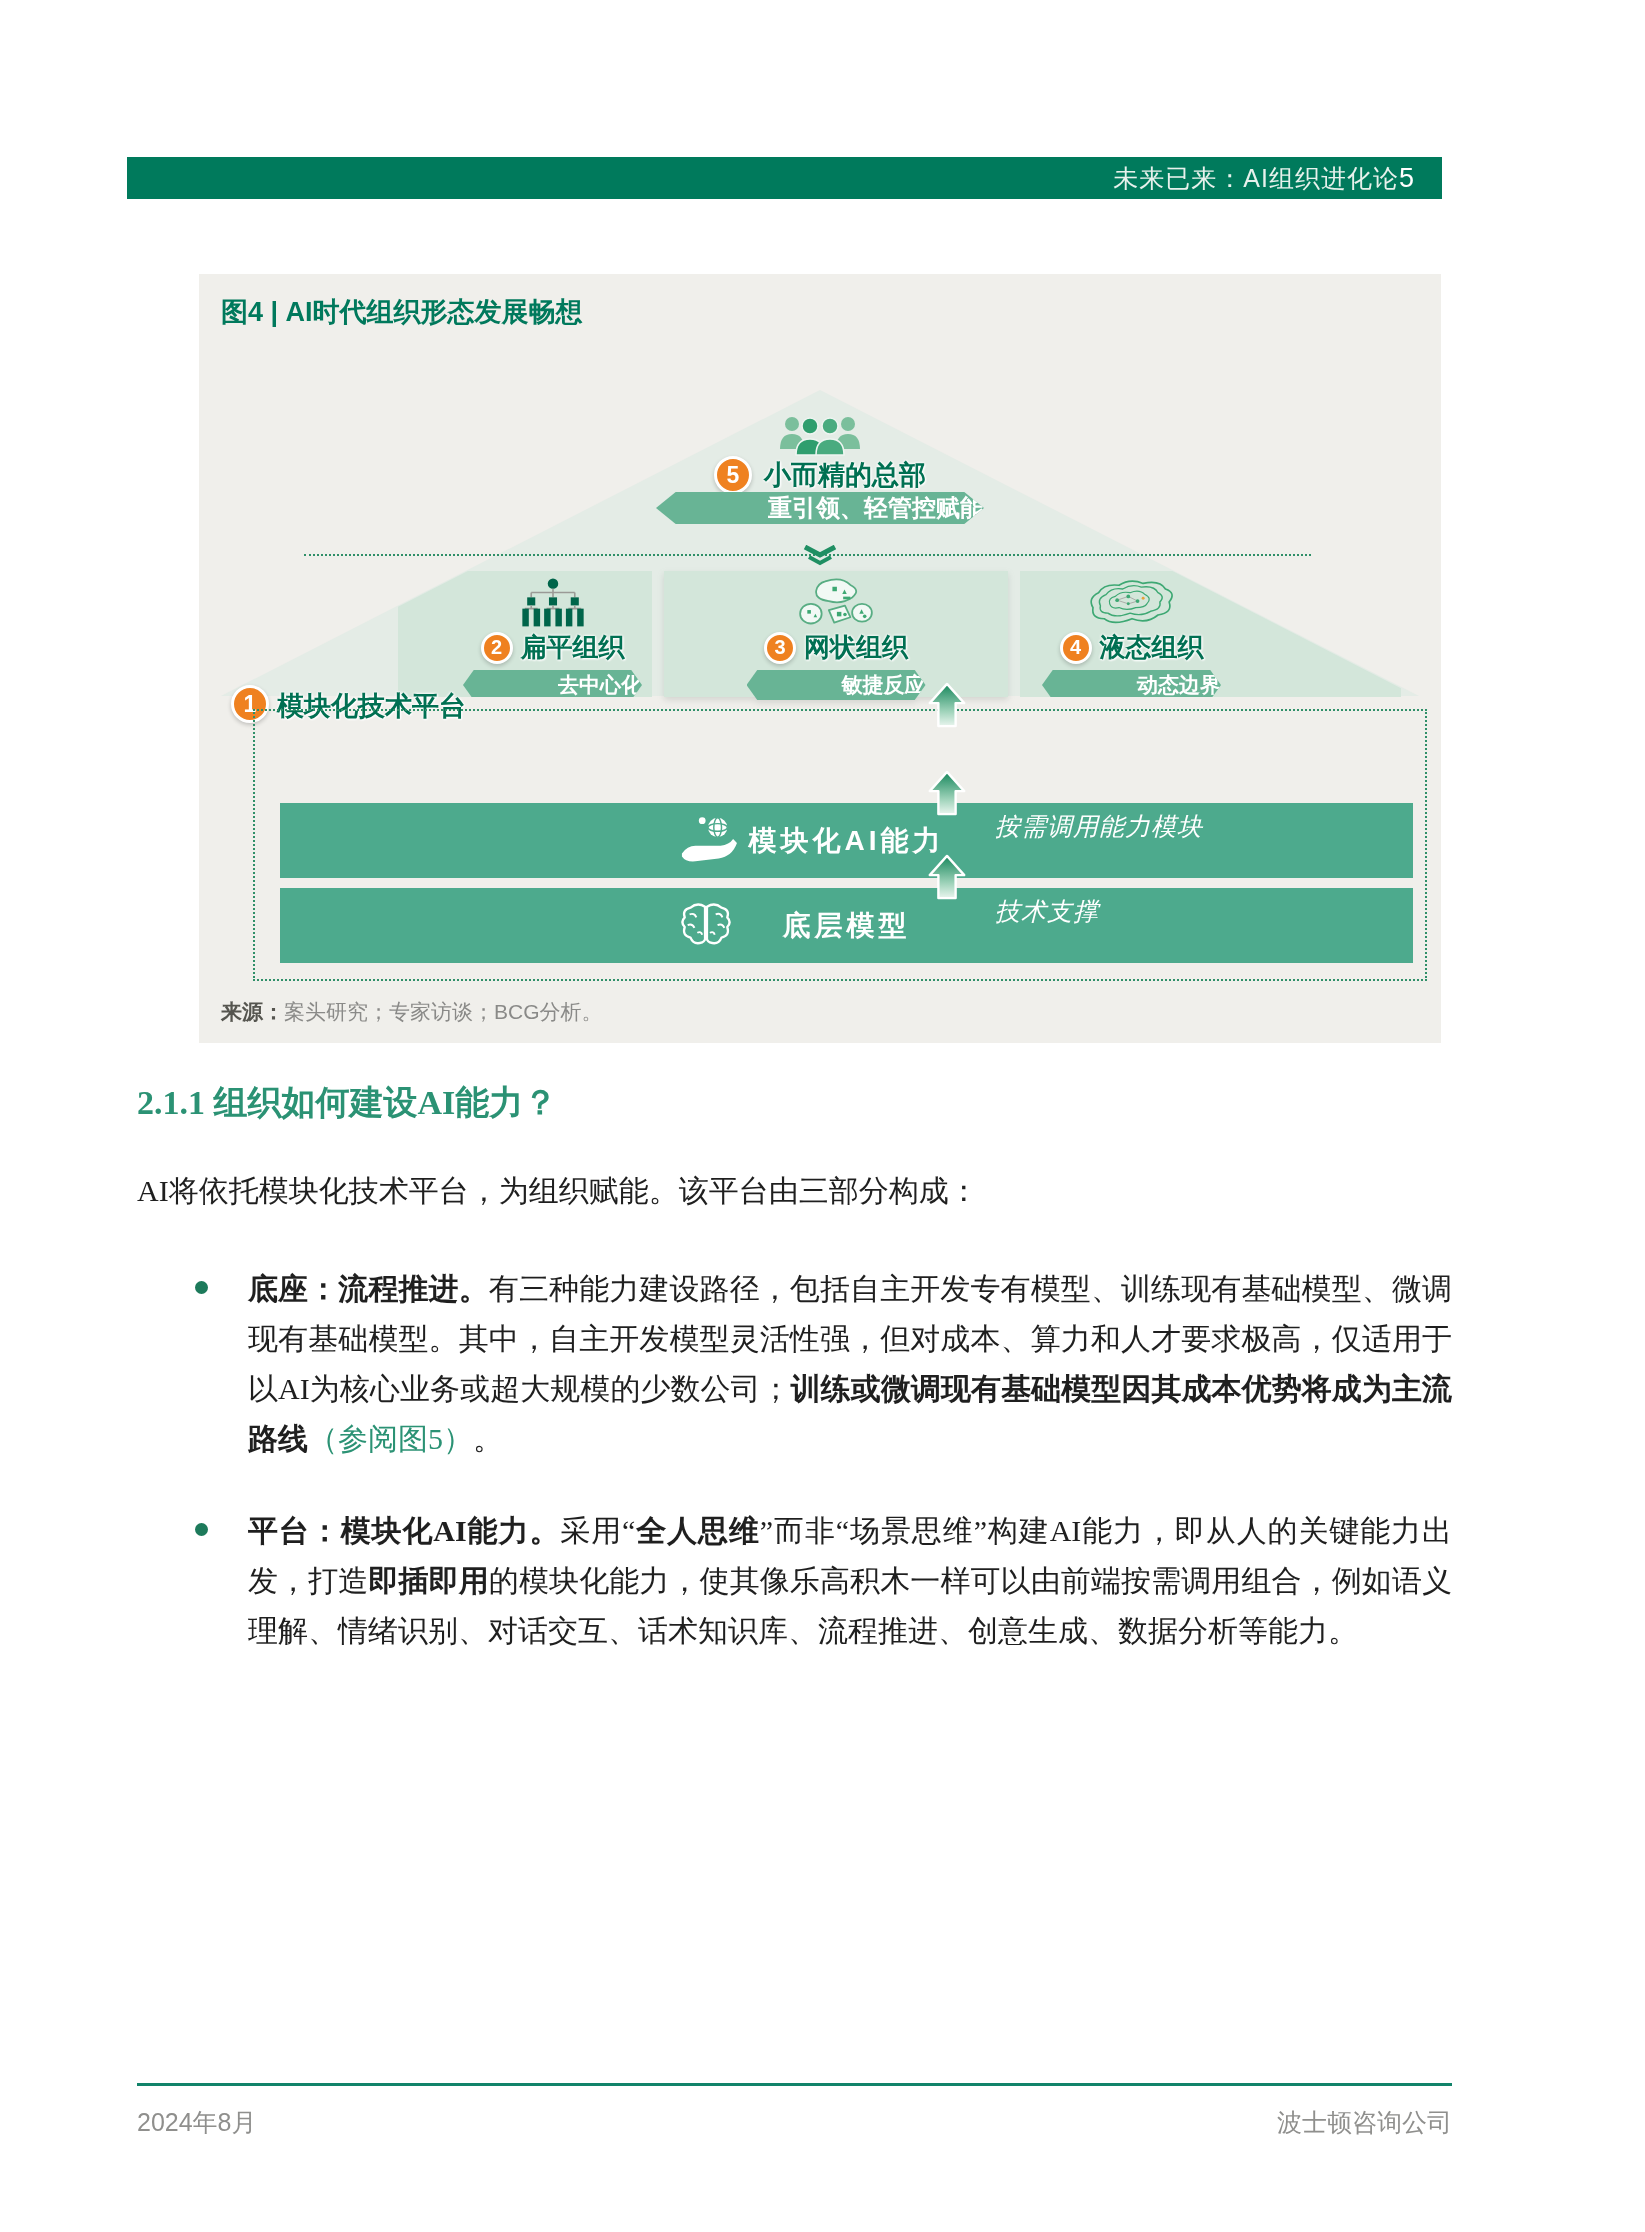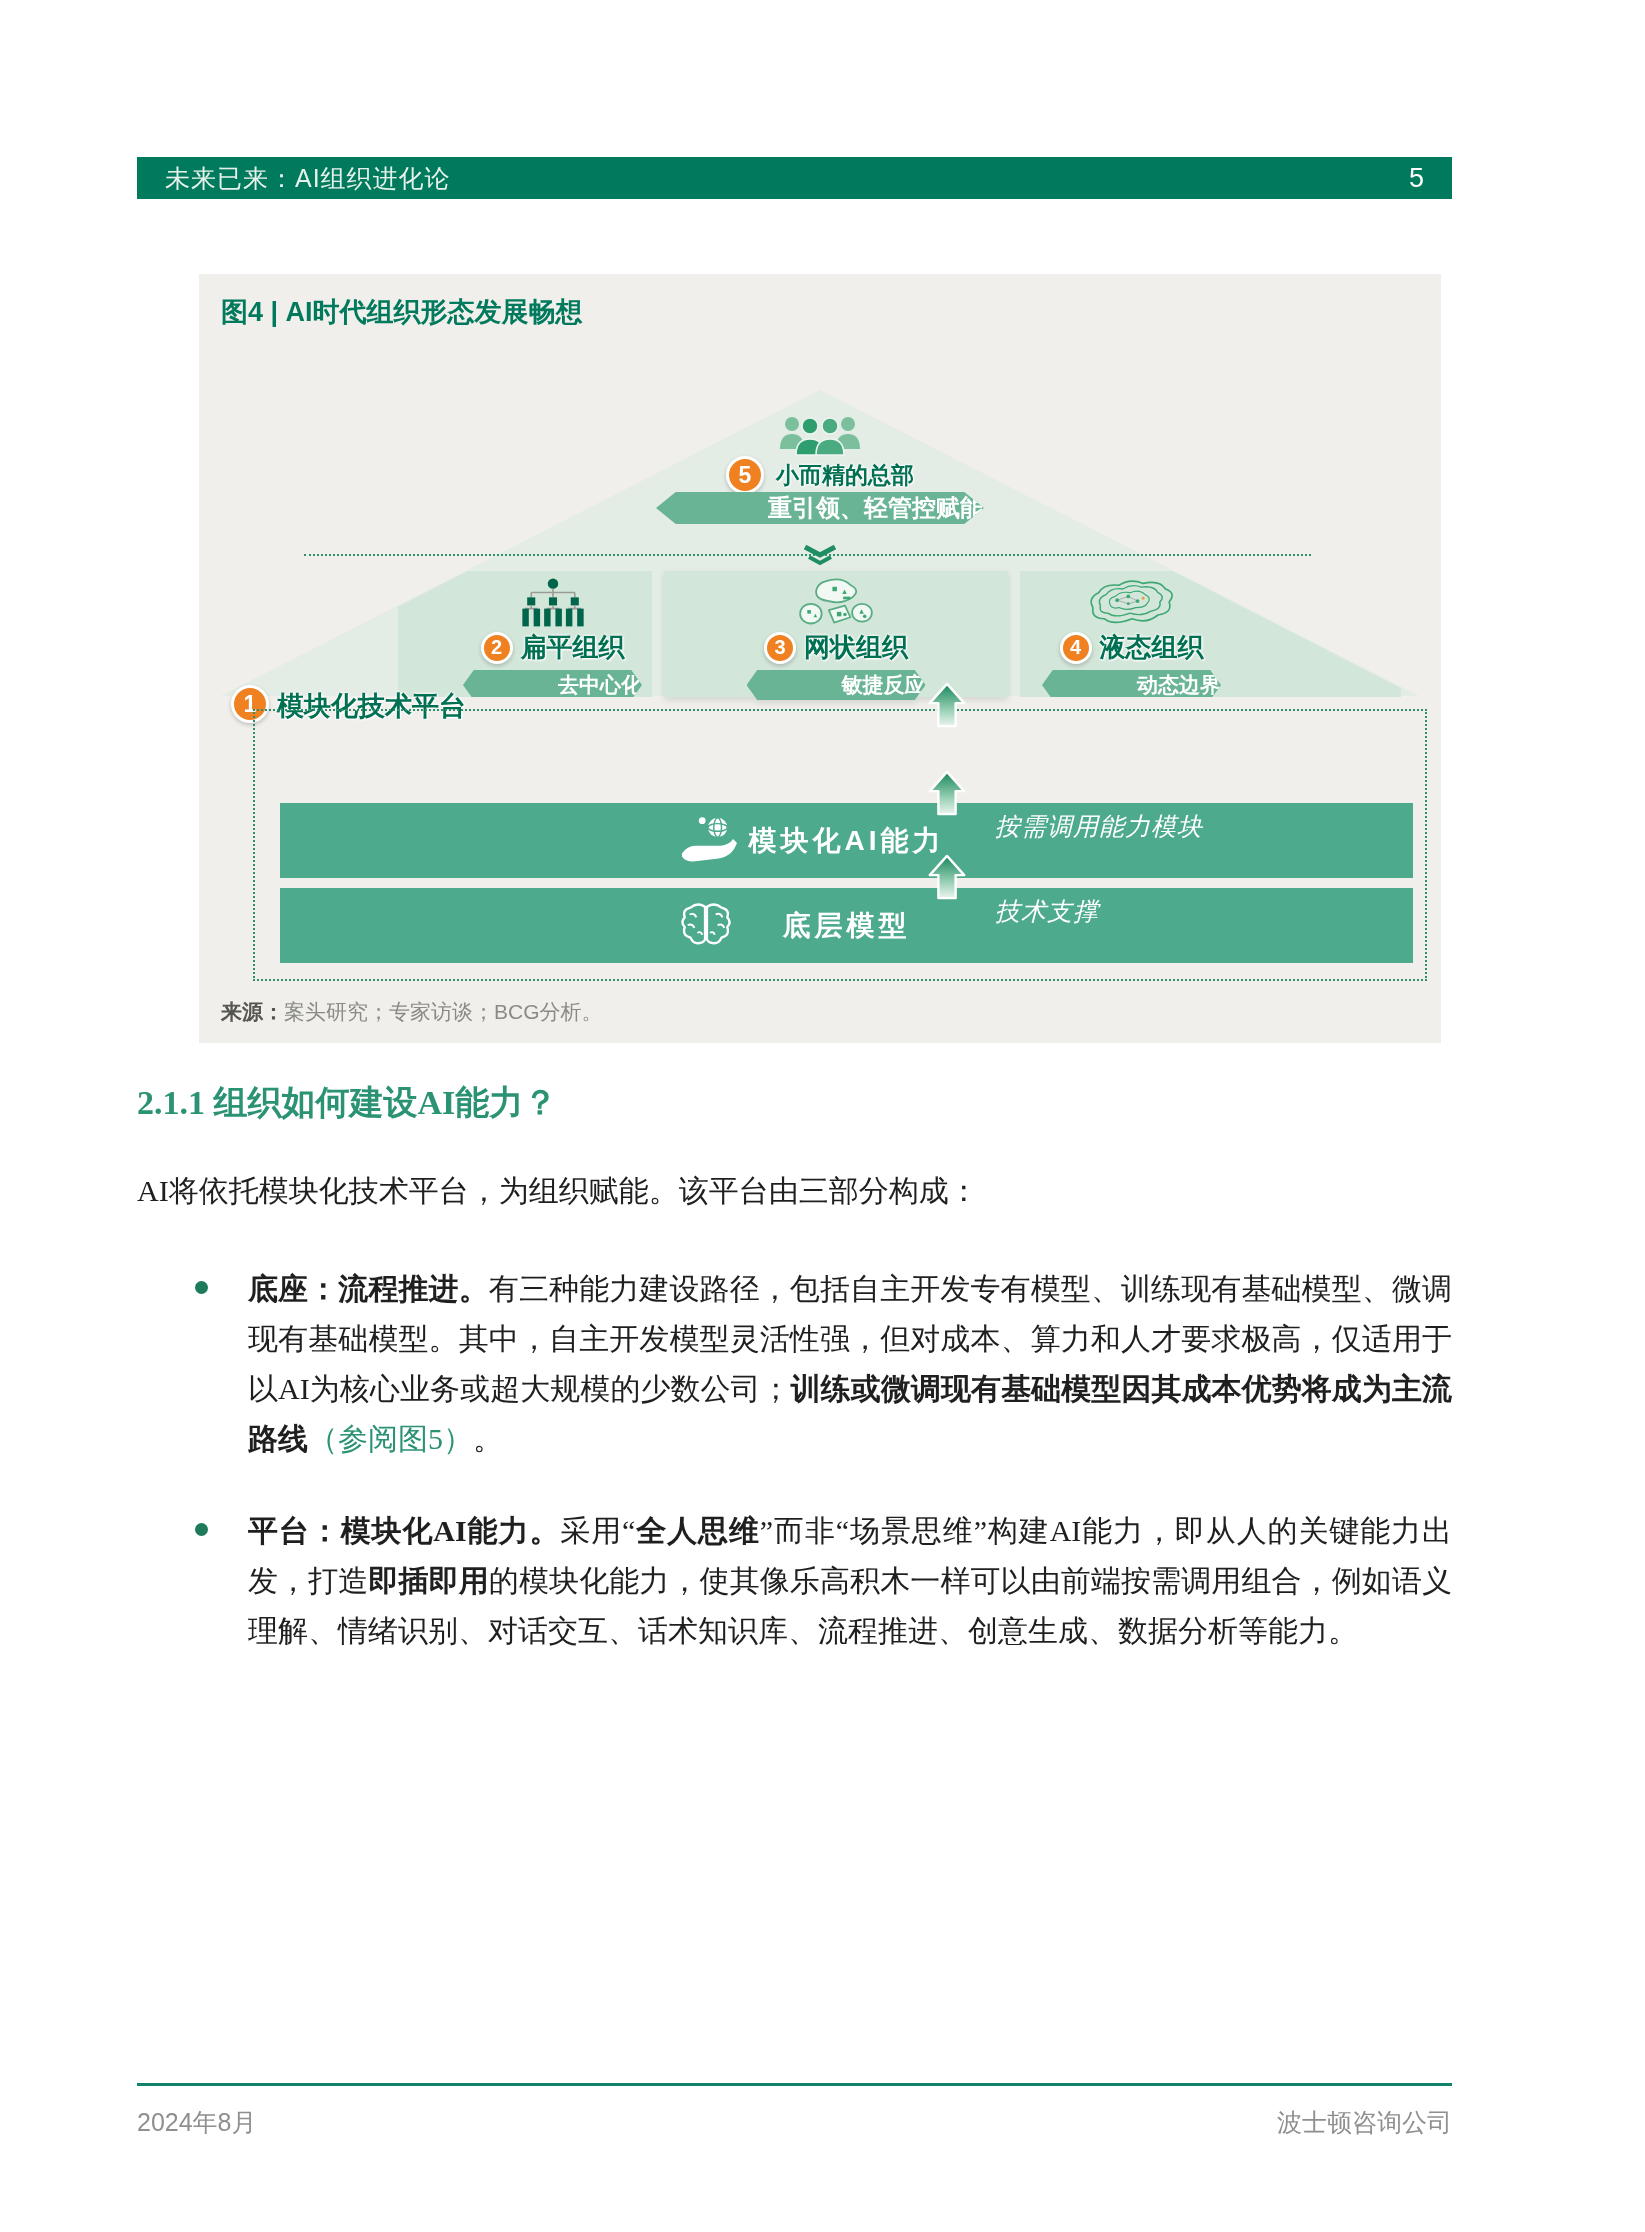--- a/index.html
+++ b/index.html
@@ -1,42 +1,42 @@
 <!DOCTYPE html>
 <html><head>
 <meta charset="utf-8">
 <style>
   html,body{margin:0;padding:0;background:#ffffff;}
   .page{position:relative;width:1646px;height:2233px;background:#fff;overflow:hidden;
         font-family:"Liberation Sans",sans-serif;}
 
   
-  .topbar{position:absolute;left:137px;top:157px;width:1315px;height:42px;background:#007a5c;
-          display:flex;align-items:center;justify-content:space-between;padding:14px 28px;box-sizing:border-box;}
+  .topbar{position:absolute;left:127px;top:157px;width:1315px;height:42px;background:#007a5c;
+          display:flex;align-items:center;justify-content:flex-end;padding:14px 28px;box-sizing:border-box;}
   .topbar .rtitle{color:#e7f1ec;font-size:25px;letter-spacing:1px;}
   .topbar .pnum{color:#ffffff;font-size:27px;}
 
   
   .figure{position:absolute;left:199px;top:274px;width:1242px;height:769px;background:#f0efeb;}
   .fig-title{position:absolute;left:22px;top:20px;color:#00795c;font-size:27px;font-weight:bold;}
 
   .triangle{position:absolute;left:22px;top:116px;width:1198px;height:306px;background:#e4ece6;
             clip-path:polygon(50% 0,100% 100%,0 100%);filter:drop-shadow(0 4px 4px rgba(100,110,105,.25));}
   .hq-people{position:absolute;left:573px;top:139px;width:96px;height:44px;}
   .hq-row{position:absolute;left:0;top:182px;width:1242px;display:flex;align-items:center;justify-content:center;gap:12px;}
   .hq-ribbon{position:absolute;left:457px;top:218px;width:328px;height:32px;line-height:32px;font-size:24px;}
 
   .numcircle{background:#ef8120;border:3px solid #fff;border-radius:50%;color:#fff;font-weight:bold;
              display:flex;align-items:center;justify-content:center;box-sizing:border-box;
              box-shadow:0 2px 4px rgba(0,0,0,.2);}
   .nc38{width:38px;height:38px;font-size:23px;}
   .nc32{width:32px;height:32px;font-size:20px;}
 
   .gtitle{color:#007052;font-weight:bold;text-shadow:0 0 3px #fff,0 0 3px #fff,1px 1px 2px #fff;}
-  .t27{font-size:23px;} .t26{font-size:26px;}
+  .t27{font-size:27px;} .t26{font-size:26px;}
 
   .ribbon{clip-path:polygon(0 50%,6% 0,94% 0,100% 50%,94% 100%,6% 100%);background:#68b495;color:#fff;
           font-weight:bold;text-align:right;}
 
   .dotline{position:absolute;border-top:2px dotted #2f8f68;}
   .sep-dots{left:105px;top:280px;width:1007px;}
   .chev{position:absolute;left:604px;top:271px;}
 
   .panel{position:absolute;top:297px;height:126px;background:#d3e6da;filter:drop-shadow(0 3px 3px rgba(100,110,105,.2));}
   .p2{left:199px;width:254px;clip-path:polygon(27.5% 0,100% 0,100% 100%,0 100%,0 28.3%);}

